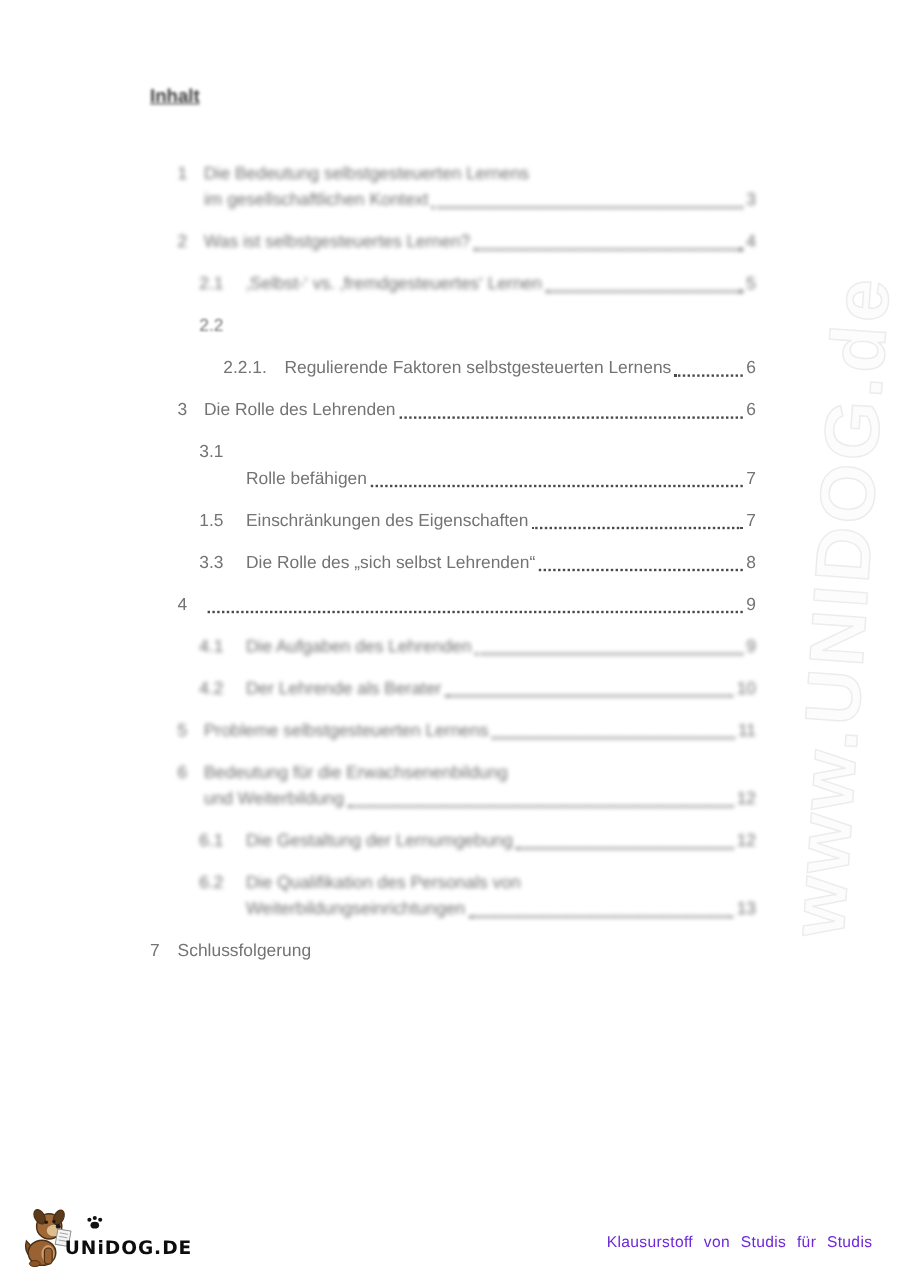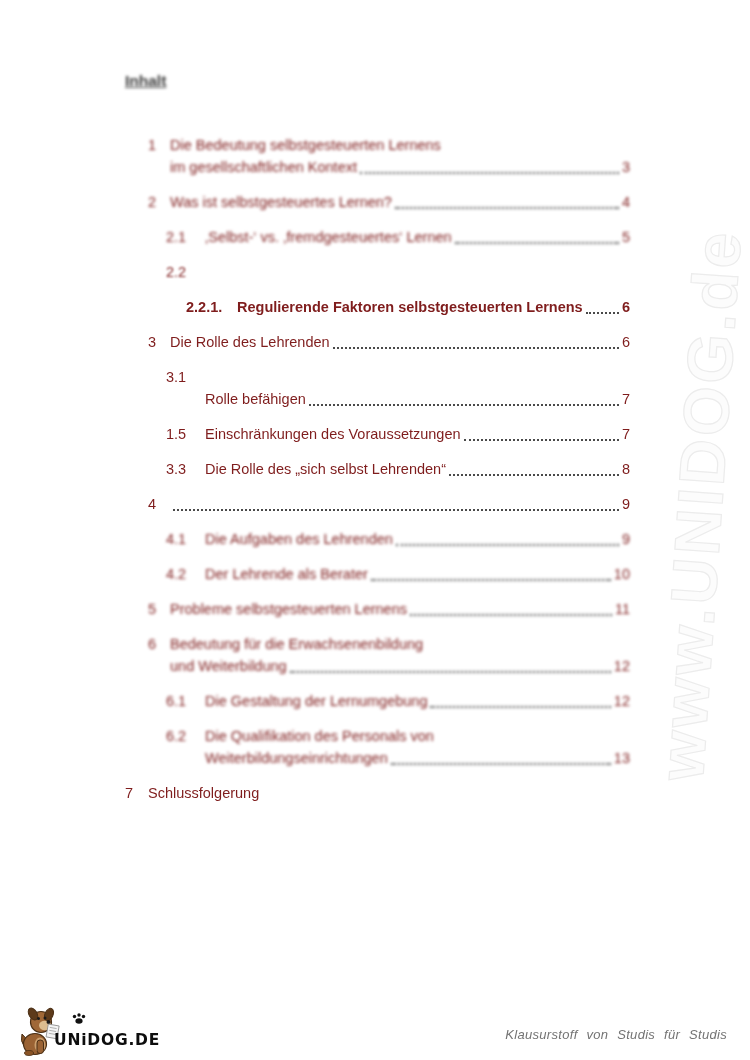--- a/index.html
+++ b/index.html
@@ -40,48 +40,48 @@
   
   .toc{
     position:absolute; left:125px; top:134px; width:505px;
     z-index:1;
   }
   .row{ margin-bottom:13px; }
   .line{
     display:flex;
     line-height:22px;
     font-size:14.5px;
-    color:#7f1d1d;
+    color:#737373;
   }
   .num{ flex:0 0 auto; }
   .lvl0 .num{ width:23px; }
   .lvl1 .line{ padding-left:23px; } .lvl1 .num{ width:22px; }
   .lvl2 .line{ padding-left:41px; } .lvl2 .num{ width:39px; }
-  .lvl3 .line{ padding-left:61px;font-weight:bold; } .lvl3 .num{ width:51px; }
+  .lvl3 .line{ padding-left:61px; } .lvl3 .num{ width:51px; }
   .txt{ flex:0 0 auto; white-space:nowrap; }
   .leader{
     flex:1 1 auto;
     min-width:12px;
     align-self:flex-end;
     margin:0 3px 4px 3px;
     border-bottom:2px dotted #4a4a4a;
   }
   .pg{ flex:0 0 auto; }
   .b-full{ filter:blur(1.7px); }
   .b-half{ filter:blur(0.85px); }
   
   .logo{
     position:absolute; left:20px; top:1004px;
     width:150px; height:55px;
     z-index:2;
   }
   .tagline{
     position:absolute; right:23px; top:1027px;
-    font-size:13px; font-style:italic;
-    color:#737373;
+    font-size:13px; 
+    color:#6d28d9;
     word-spacing:5px;
     letter-spacing:0.3px;
     z-index:2;
   }
 </style>
 </head>
 <body>
 
 <div class="page">
 
@@ -146,21 +146,21 @@
         <div class="line">
           <span class="num"></span>
           <span class="txt">Rolle befähigen</span>
           <span class="leader"></span>
           <span class="pg">7</span>
         </div>
       </div>
       <div class="row lvl2">
         <div class="line">
           <span class="num">1.5</span>
-          <span class="txt">Einschränkungen des Voraussetzungen</span>
+          <span class="txt">Einschränkungen des Eigenschaften</span>
           <span class="leader"></span>
           <span class="pg">7</span>
         </div>
       </div>
       <div class="row lvl2">
         <div class="line">
           <span class="num">3.3</span>
           <span class="txt">Die Rolle des „sich selbst Lehrenden“</span>
           <span class="leader"></span>
           <span class="pg">8</span>

